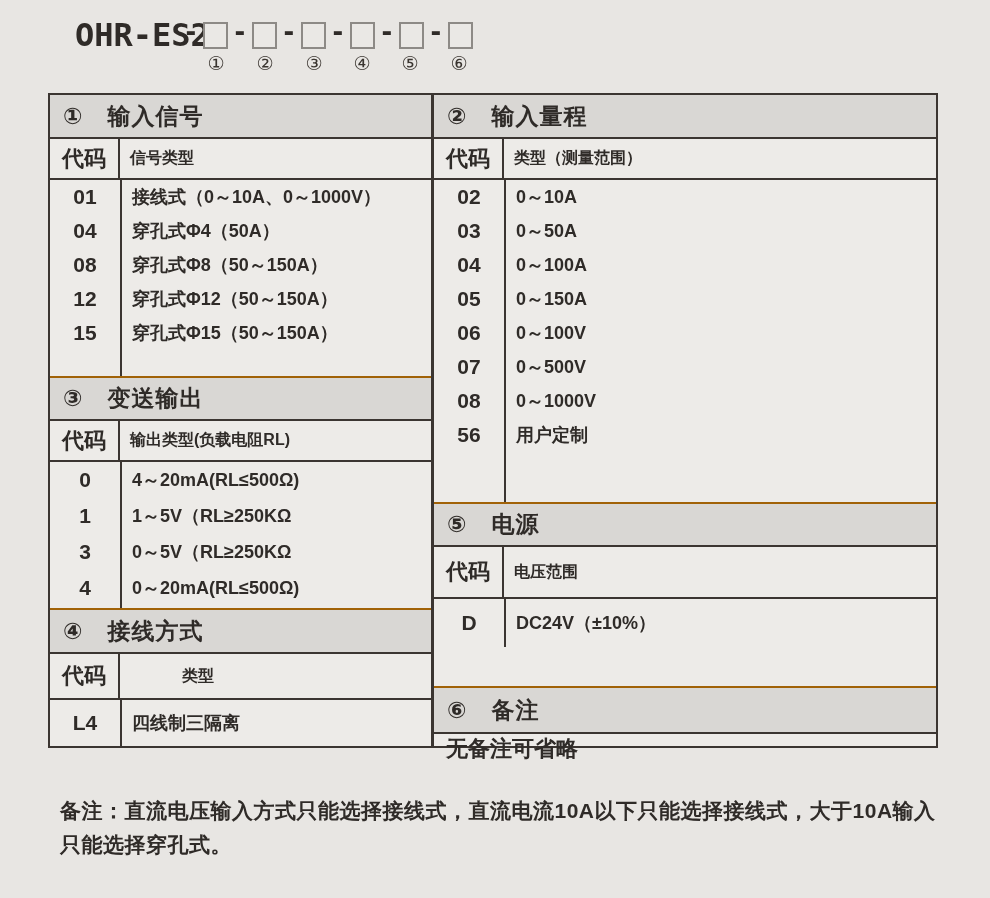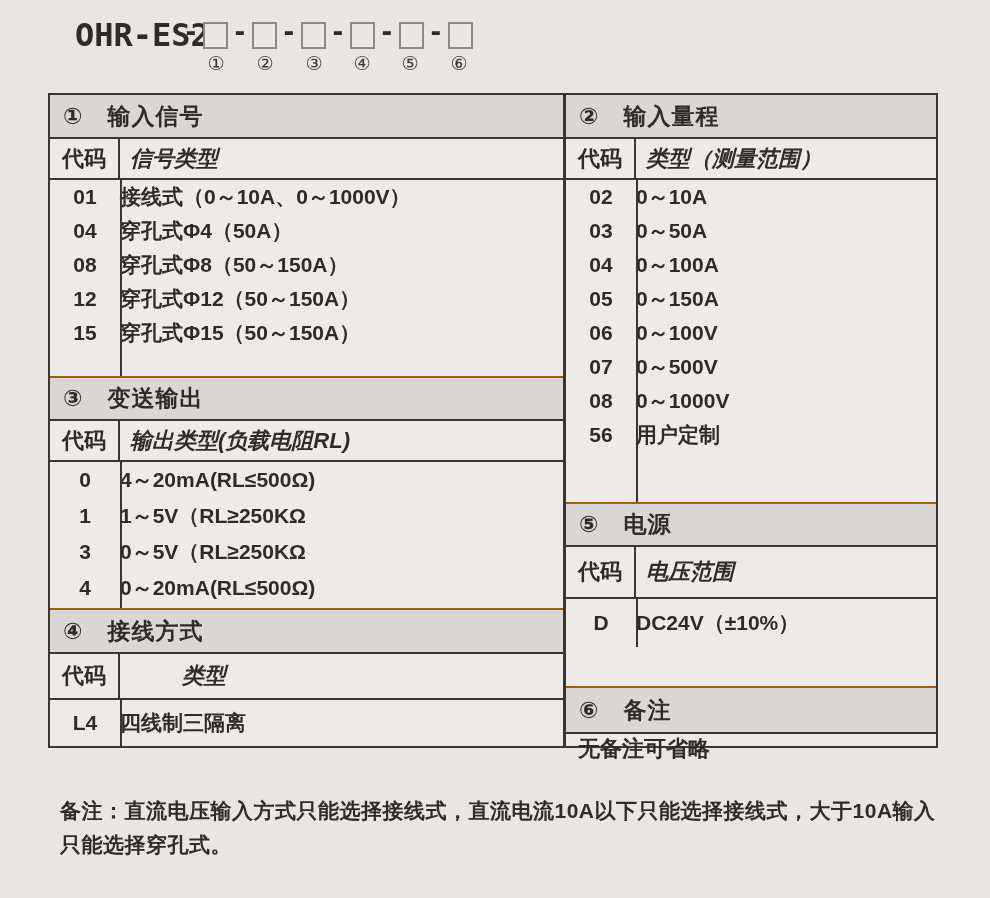--- a/index.html
+++ b/index.html
@@ -35,53 +35,53 @@
     position:absolute; left:488px; top:16px;
     font-size:27px; font-weight:bold; letter-spacing:1px;
   }
   
   .selection-table {
     position:absolute; left:48px; top:93px; width:890px; height:655px;
     border:2px solid #3b3531; background:#edebe8;
     display:flex; flex-direction:row;
   }
   .half { display:flex; flex-direction:column; height:100%; }
-  .half.left  { width:513px; }
+  .half.left  { width:381px; }
   .half.right { flex:1; border-left:3px solid #3b3531; }
   .band {
     background:#d9d7d4; border-bottom:2px solid #3b3531;
     display:flex; align-items:center; padding-left:13px;
     font-size:23px; letter-spacing:1px; flex:none;
   }
   .band.mid { border-top:2px solid #a16207; }
   .colhdr {
     display:flex; flex-direction:row; border-bottom:2px solid #3b3531; flex:none;
   }
   .colhdr .code-cell {
     width:70px; border-right:2px solid #3b3531;
     display:flex; align-items:center; justify-content:center;
     font-size:22px; flex:none;
   }
   .colhdr .val-cell {
-    flex:1; display:flex; align-items:center; padding-left:10px; font-size:22px;font-style:italic;
+    flex:1; display:flex; align-items:center; padding-left:10px; font-size:16px;
   }
   .colhdr .val-cell.indent { padding-left:62px; }
   .rows { position:relative; display:flex; flex-direction:column; flex:none; }
   .rows.grow { flex:1; }
   .rows .vdiv {
     position:absolute; left:70px; top:0; bottom:0; width:2px; background:#3b3531;
   }
   .row { display:flex; flex-direction:row; flex:none; }
   .row.fill { flex:1; }
   .row .code {
     width:70px; display:flex; align-items:center; justify-content:center;
     font-size:21px; flex:none;
   }
   .row .val {
-    flex:1; display:flex; align-items:center; font-size:21px;
+    flex:1; display:flex; align-items:center; padding-left:12px; font-size:18px;
   }
   .note-row {
     flex:1; display:flex; align-items:center; padding-left:12px; font-size:22px;border-radius:20px;
   }
   
   .h-band1 { height:44px; }
   .h-colhdr { height:41px; }
   .l-rows1 { height:196px; }
   .l-band2 { height:45px; }
   .l-rows2 { height:146px; }

